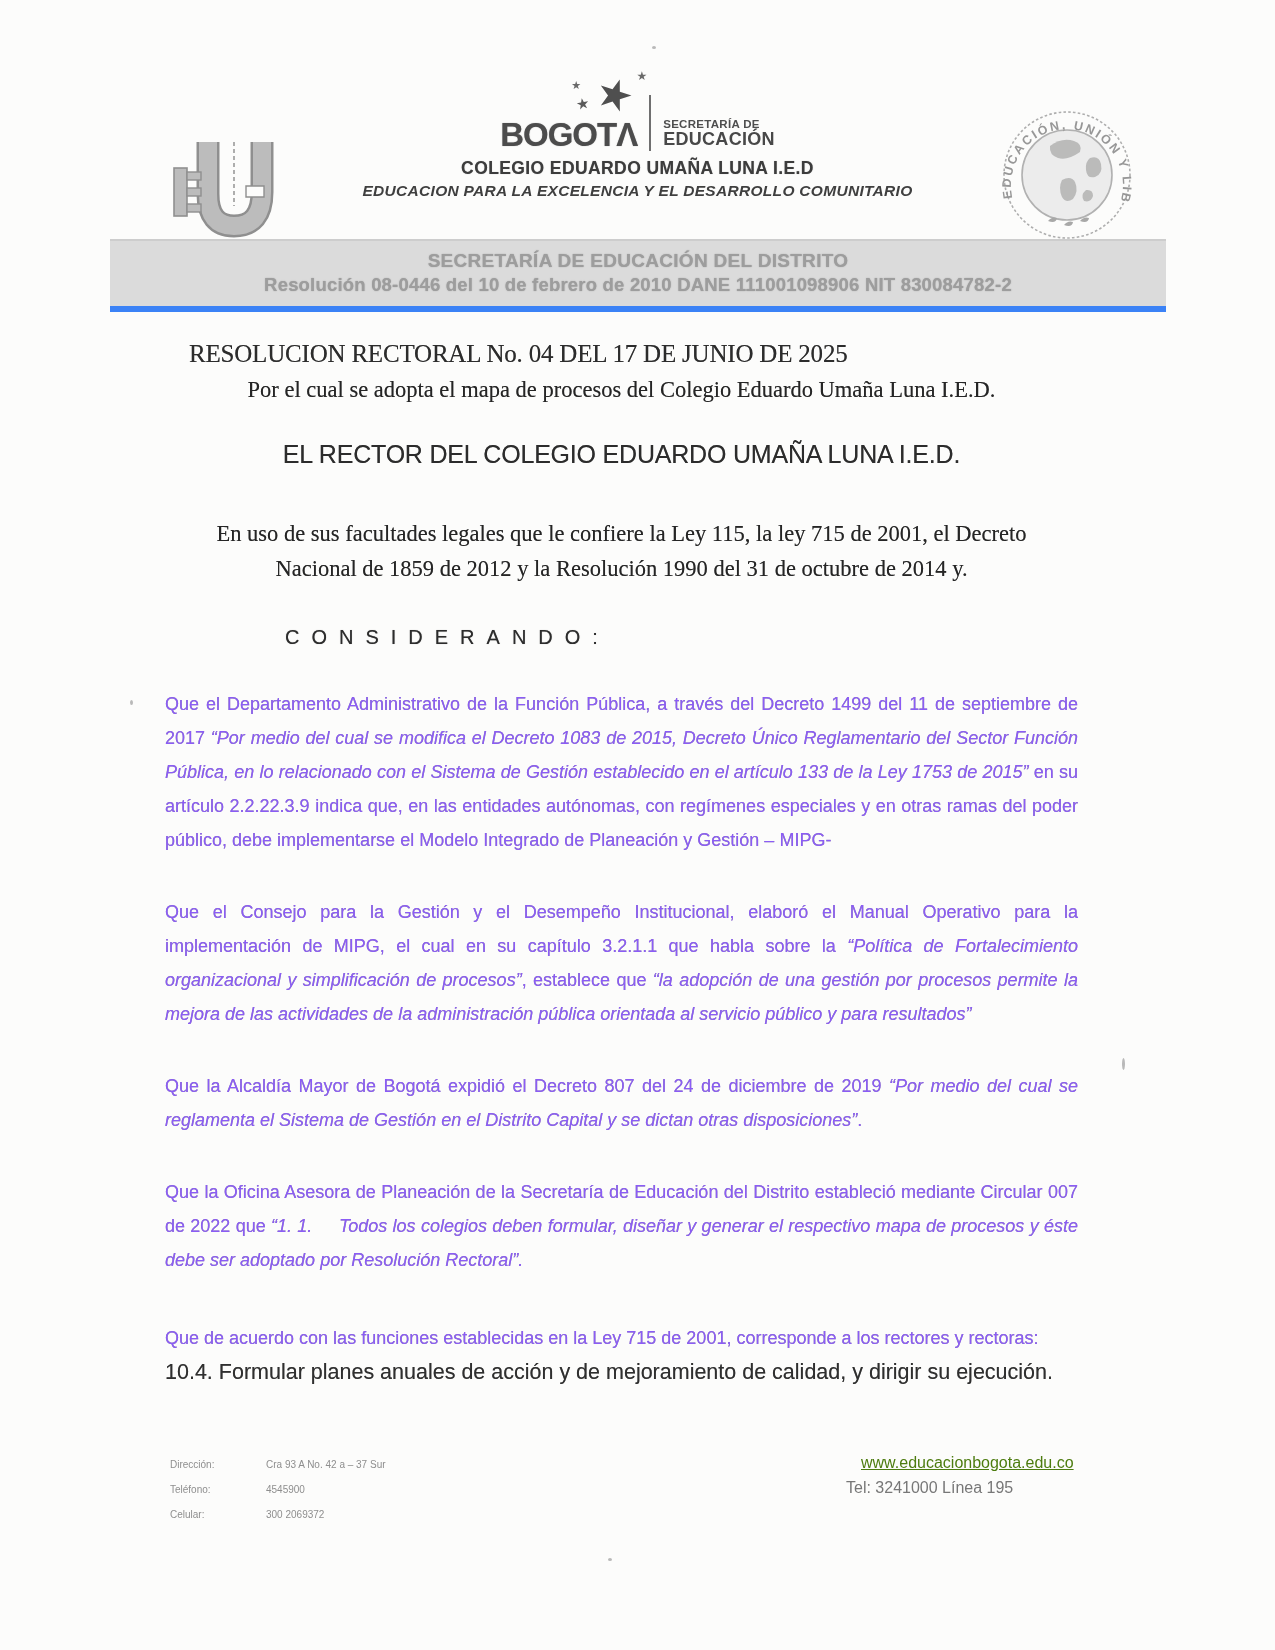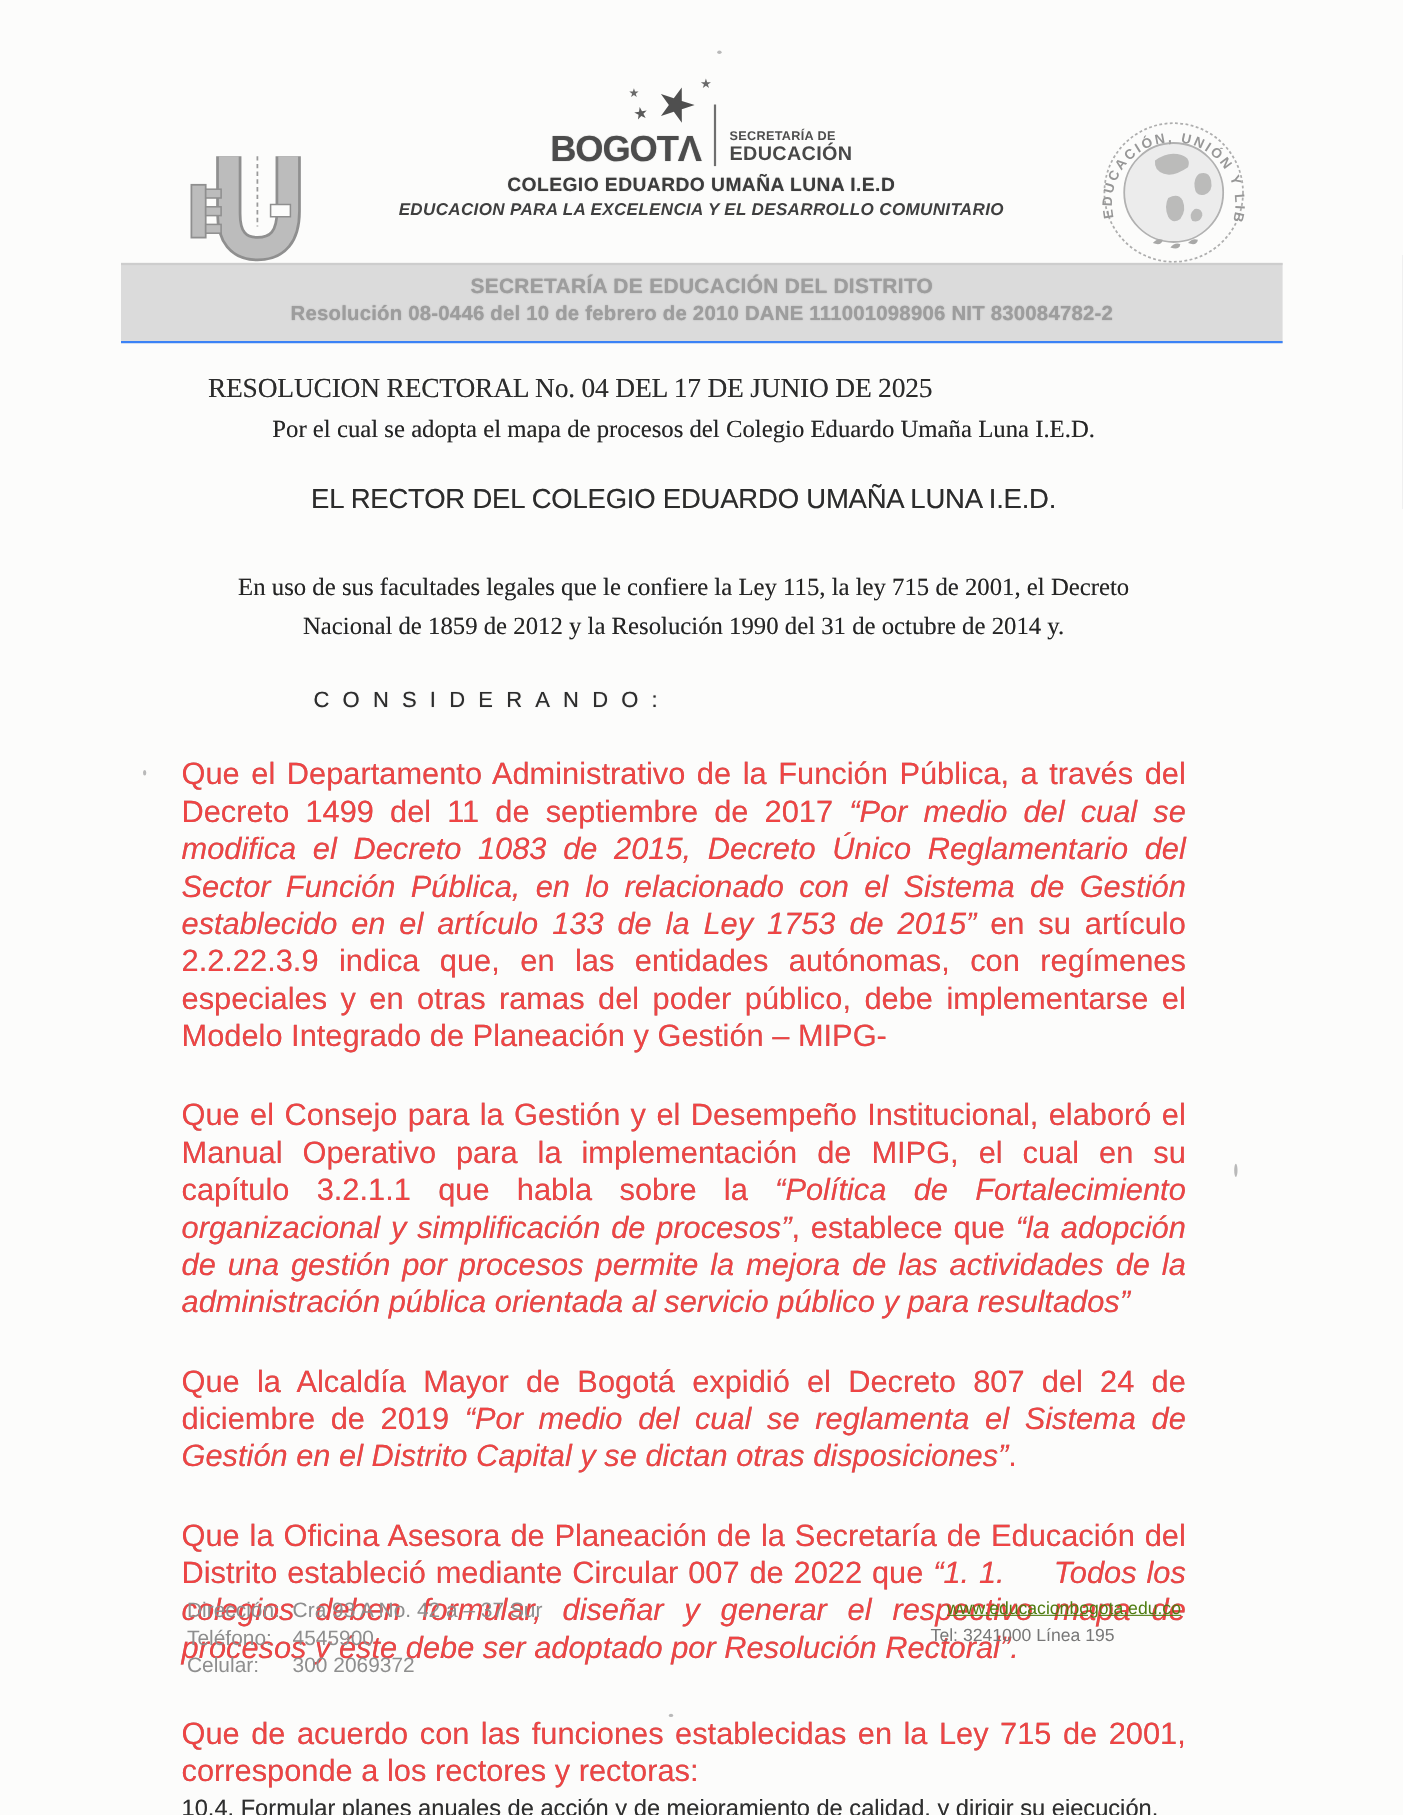--- a/index.html
+++ b/index.html
@@ -23,39 +23,39 @@
   .head-divider { width:2px; height:56px; background:#6f6f6f; }
   .sed-block { text-align:left; padding-bottom:1px; }
   .sed-small { font-size:11.5px; font-weight:700; color:#4e4e4e; letter-spacing:.3px; }
   .sed-big { font-size:18px; font-weight:800; color:#484848; letter-spacing:.3px; line-height:1.1; }
   .school-name { margin-top:7px; font-size:17.5px; font-weight:700; color:#3c3c3c; letter-spacing:.4px; text-shadow:0 0 .8px rgba(60,60,60,.5); }
   .school-motto { margin-top:3px; font-size:15.5px; font-weight:700; font-style:italic; color:#3f3f3f; letter-spacing:.3px; }
   .seal { position:absolute; left:1000px; top:108px; width:134px; height:134px; opacity:.9; }
   
   .banner {
     position:absolute; left:110px; top:239px; width:1056px; height:73px;
-    background:#dbdbdb; border-top:2px solid #cdcdcd; border-bottom:2px solid #3b82f6;
+    background:#dbdbdb; border-top:2px solid #cdcdcd; border-bottom:6px solid #3b82f6;
     text-align:center; color:#9d9d9d; font-weight:700;
     text-shadow:0 0 1.2px rgba(150,150,150,.9);
   }
   .banner-line1 { padding-top:9px; font-size:19px; letter-spacing:.3px; }
   .banner-line2 { padding-top:2px; font-size:18.5px; letter-spacing:.2px; }
   
   .doc-main { position:absolute; left:165px; top:340px; width:913px; }
   .doc-title { font-size:25px; font-weight:400; color:#2c2c2c; letter-spacing:-.2px; margin-left:24px; text-shadow:0 0 .6px rgba(40,40,40,.55);font-family:Liberation Serif, serif; }
   .doc-subtitle { margin-top:9px; font-family:"Liberation Serif", serif; font-size:22.5px; text-align:center; color:#252525; text-shadow:0 0 .6px rgba(40,40,40,.5); }
   .doc-issuer { margin-top:37px; font-size:25px; text-align:center; color:#2c2c2c; letter-spacing:-.2px; text-shadow:0 0 .6px rgba(40,40,40,.55); }
   .doc-preamble { margin-top:47px; font-family:"Liberation Serif", serif; font-size:22.5px; line-height:35px; text-align:center; padding:0 26px; color:#252525; text-shadow:0 0 .6px rgba(40,40,40,.5); }
   .considerando { margin-top:40px; margin-left:120px; font-size:20px; letter-spacing:12px; color:#2c2c2c; text-shadow:0 0 .7px rgba(40,40,40,.55); }
-  .para { margin-top:38px; font-size:28px; line-height:34px; text-align:justify; color:#ef4444; text-shadow:0 0 .6px rgba(45,45,45,.5); }
+  .para { margin-top:38px; font-size:18px; line-height:34px; text-align:justify; color:#8b5cf6; text-shadow:0 0 .6px rgba(45,45,45,.5); }
   .para .it { font-style:italic; }
   .para.tight { margin-top:44px; }
   .item-line { font-size:21.5px; line-height:34px; text-align:justify; color:#2f2f2f; text-shadow:0 0 .6px rgba(45,45,45,.5); }
   
-  .footer-left { position:absolute; left:170px; top:1452px; font-size:19px; line-height:25px; color:#8e8e8e; }
+  .footer-left { position:absolute; left:170px; top:1452px; font-size:10px; line-height:25px; color:#8e8e8e; }
   .footer-row { display:flex; }
   .footer-label { width:96px; }
   .footer-right { position:absolute; left:846px; top:1450px; font-size:16px; line-height:25px; color:#777; }
   .footer-site { text-decoration:underline; color:#4d7c0f;margin-left:15px; }
   
   .speck { position:absolute; background:#b9b9b9; border-radius:50%; }
 </style>
 </head>
 <body>
 

